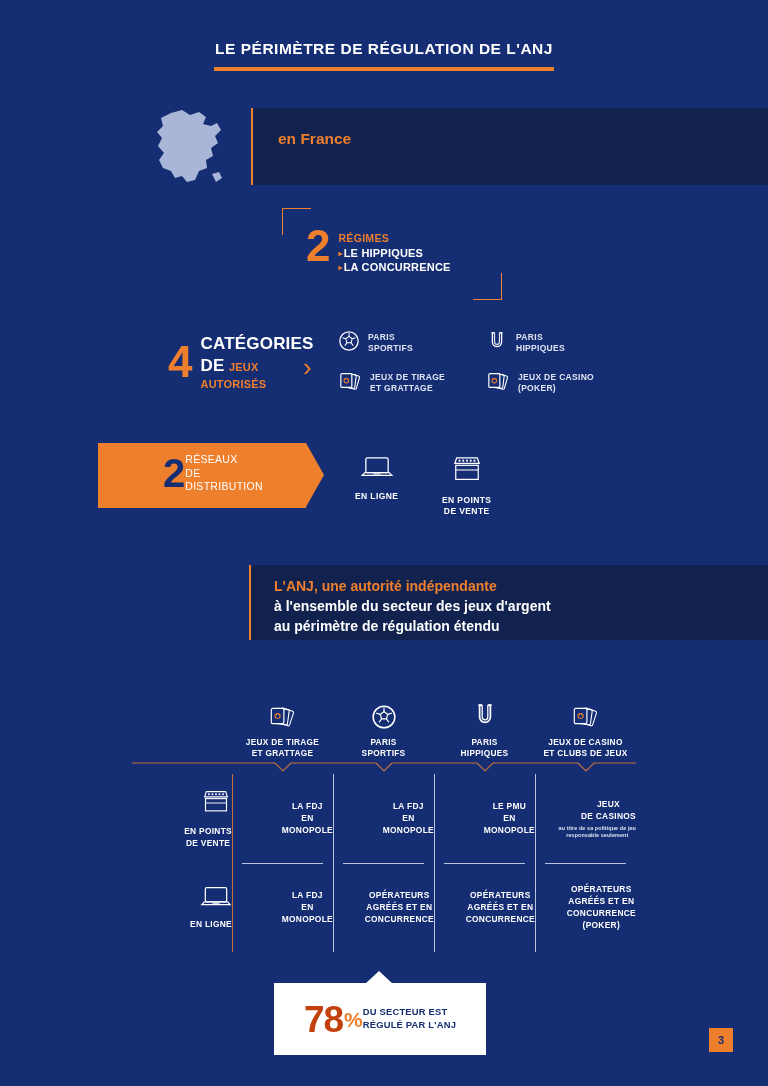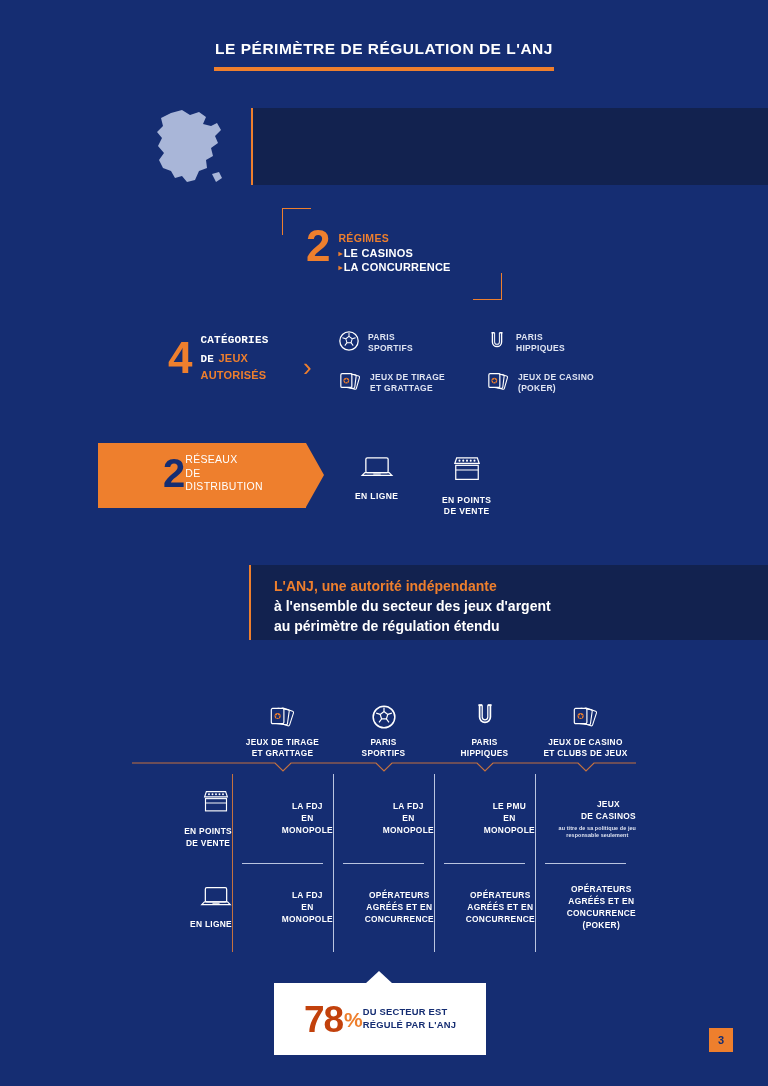--- a/index.html
+++ b/index.html
@@ -43,21 +43,21 @@
   .big-num{font-size:44px;font-weight:bold;color:#ee7f2d;line-height:.9;}
   .reg-inner{position:absolute;left:24px;top:18px;display:flex;align-items:flex-start;}
   .reg-txt{margin-left:8px;margin-top:6px;line-height:1.32;}
   .reg-head{font-size:10.5px;font-weight:bold;color:#ee7f2d;letter-spacing:.3px;}
   .reg-item{font-size:11px;font-weight:bold;color:#ffffff;letter-spacing:.2px;}
   .tri{color:#ee7f2d;font-size:8px;vertical-align:1px;margin-right:1px;}
 
   
   .cat-block{position:absolute;left:168px;top:333px;display:flex;align-items:center;}
   .cat-txt{margin-left:8px;line-height:1.3;}
-  .cat-w{font-size:11px;font-weight:bold;color:#ffffff;letter-spacing:.2px;font-family:Liberation Mono, monospace;}
+  .cat-w{font-size:17px;font-weight:bold;color:#ffffff;letter-spacing:.2px;}
   .cat-o{font-size:11px;font-weight:bold;color:#ee7f2d;letter-spacing:.2px;}
   .chev{position:absolute;left:303px;top:352px;color:#ee7f2d;font-size:26px;font-weight:300;}
   .cat-grid{position:absolute;left:338px;top:330px;width:300px;}
   .cat-row{display:flex;align-items:center;margin-bottom:14px;}
   .cat-cell{display:flex;align-items:center;width:148px;}
   .cat-cell .lbl{font-size:8.5px;font-weight:bold;letter-spacing:.3px;line-height:1.3;
     color:#dfe4f2;margin-left:8px;}
   .ico{flex:0 0 auto;}
 
   
@@ -135,31 +135,32 @@
       <path fill="#a9b6d8" d="M22,5 L33,2 L41,7 L50,4 L57,9 L54,16 L62,18 L68,15 L72,22 L66,28
         L69,35 L62,40 L64,48 L57,52 L58,60 L50,63 L46,72 L38,74 L33,68 L26,70 L22,63 L14,60
         L10,52 L15,45 L9,38 L13,30 L8,24 L14,18 L12,10 Z"></path>
       <path fill="#a9b6d8" d="M63,66 L70,64 L73,70 L67,74 Z"></path>
     </svg>
   </div>
 
   <div class="hdr-band">
     <div class="hdr-accent"></div>
     <div class="hdr-text">
+      <div class="hdr-l2">en France</div>
     </div>
   </div>
 
   <div class="reg-block">
     <div class="brk-tl"></div>
     <div class="brk-br"></div>
     <div class="reg-inner">
       <div class="big-num">2</div>
       <div class="reg-txt">
         <div class="reg-head">RÉGIMES</div>
-        <div class="reg-item"><span class="tri">▸</span><span>LE CASINOS</span></div>
+        <div class="reg-item"><span class="tri">▸</span><span>LE HIPPIQUES</span></div>
         <div class="reg-item"><span class="tri">▸</span><span>LA CONCURRENCE</span></div>
       </div>
     </div>
   </div>
 
   <div class="cat-block">
     <div class="big-num">4</div>
     <div class="cat-txt">
       <div class="cat-w">CATÉGORIES</div>
       <div>

